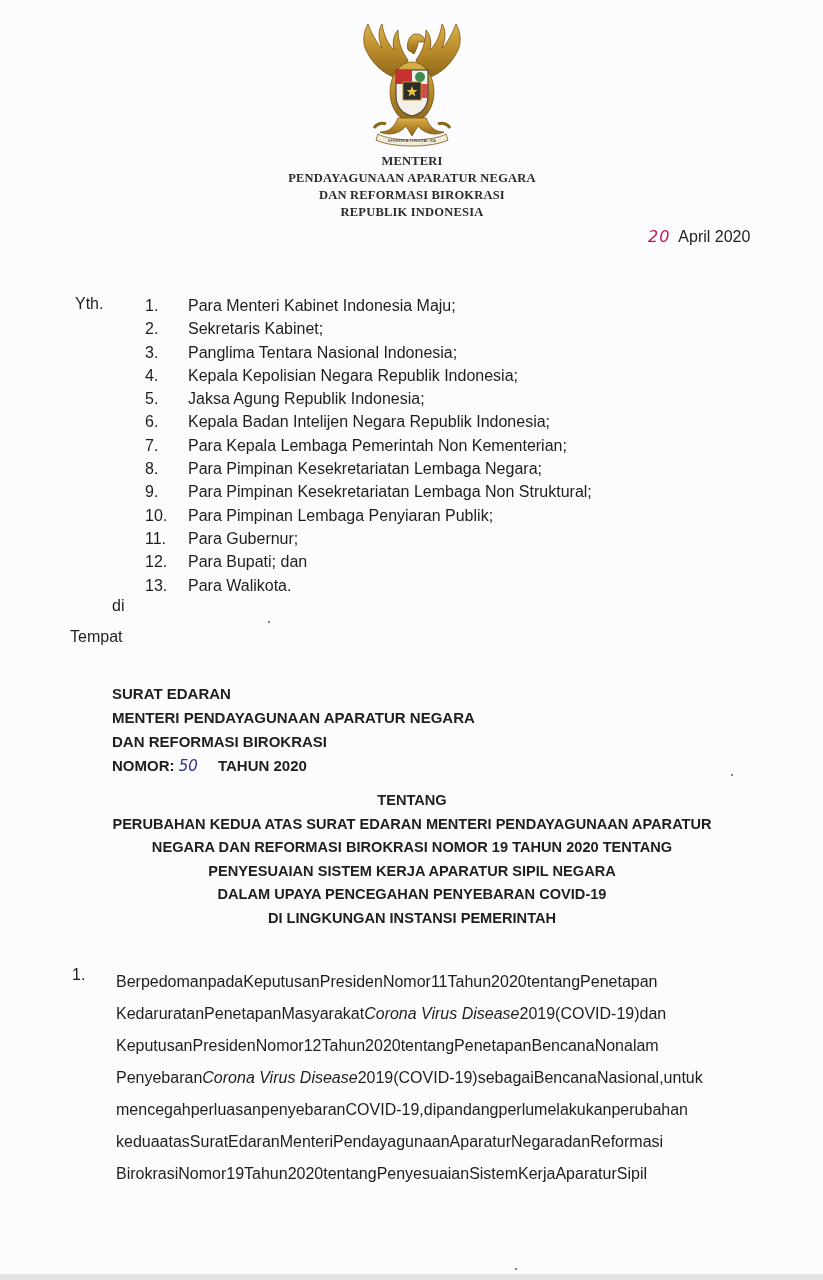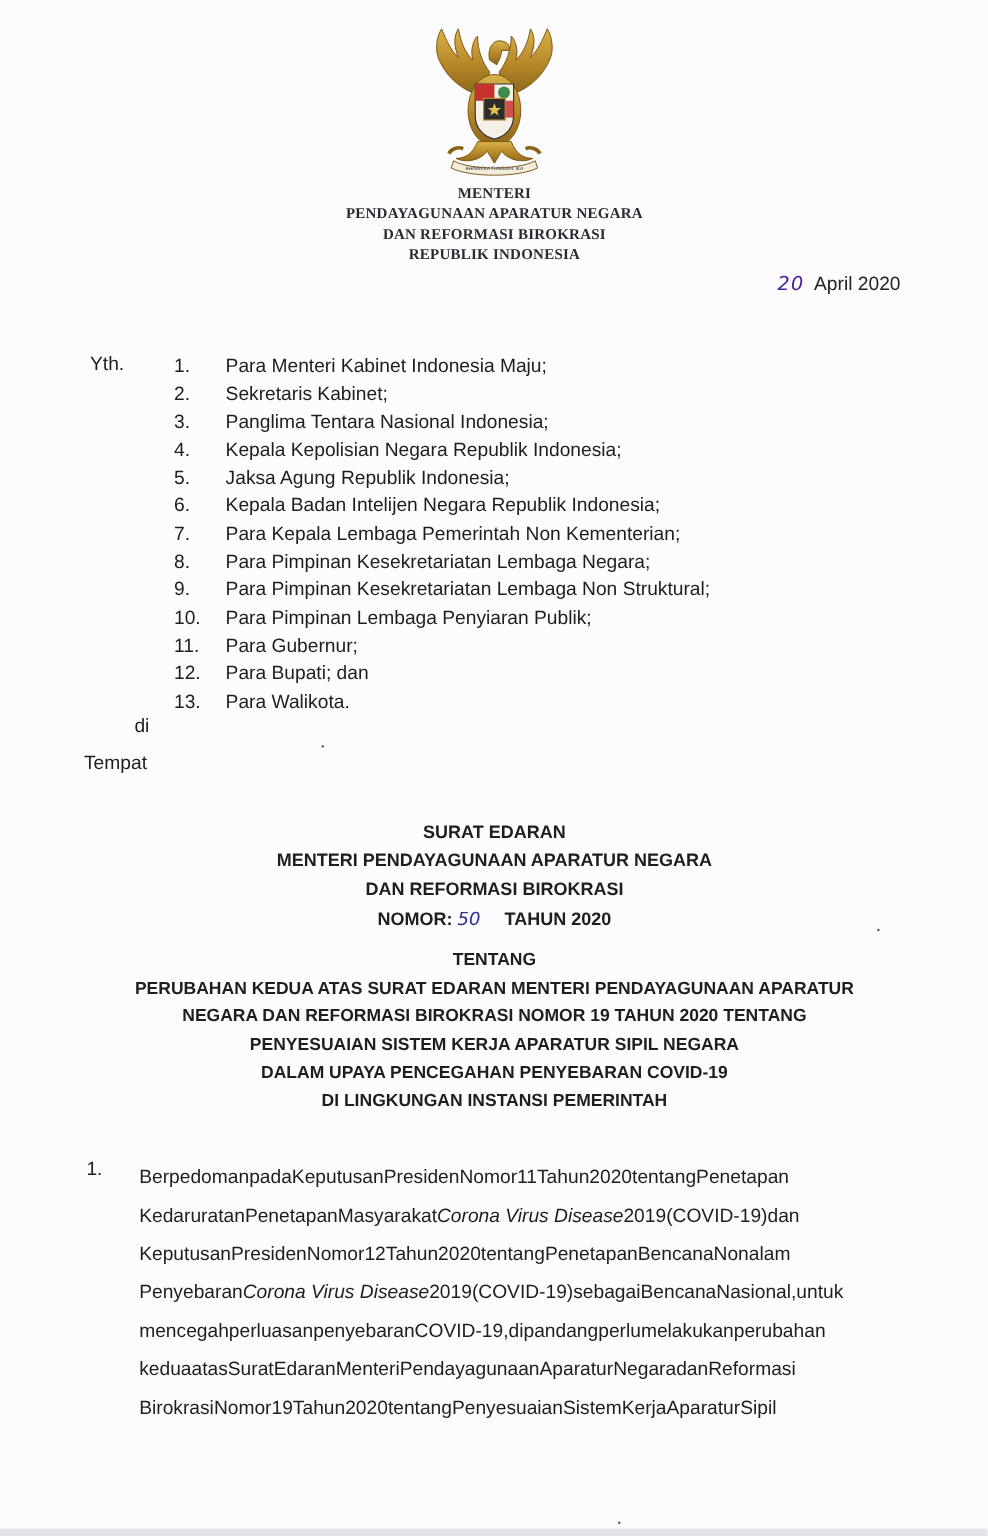--- a/index.html
+++ b/index.html
@@ -13,30 +13,30 @@
   .page { position:absolute; left:0; top:0; width:823px; height:1208px; background:#fcfcfe; }
   .bottom-strip { position:absolute; left:0; top:1274px; width:823px; height:6px; background:#e4e4e8; }
 
   .emblem { position:absolute; left:352px; top:20px; width:120px; height:130px; }
 
   .letterhead { position:absolute; left:212px; top:153px; width:400px; text-align:center;
     font-family:"Liberation Serif", "DejaVu Serif", serif; font-weight:bold; font-size:12.5px;
     color:#2a2a30; line-height:17px; letter-spacing:0.2px; }
 
   .date { position:absolute; left:648px; top:227px; font-size:16px; color:#222; white-space:nowrap; }
-  .date .hand { font-family:"DejaVu Sans", sans-serif; font-style:italic; color:#4c1d95; font-size:16px; margin-right:8px; letter-spacing:1px; }
+  .date .hand { font-family:"DejaVu Sans", sans-serif; font-style:italic; color:#be185d; font-size:16px; margin-right:8px; letter-spacing:1px; }
 
   .yth { position:absolute; left:75px; top:295px; font-size:16px; }
   .recipients { position:absolute; left:145px; top:294px; margin:0; padding:0; list-style:none; font-size:16px; }
   .recipients li { height:23.3px; line-height:23.3px; white-space:nowrap; }
   .recipients .num { display:inline-block; width:43px; }
   .di { position:absolute; left:75px; top:597px; font-size:16px;margin-left:37px; }
   .tempat { position:absolute; left:70px; top:628px; font-size:16px; }
 
-  .se-title { position:absolute; left:112px; top:682px; width:600px; text-align:center; font-weight:bold; font-size:15px; line-height:24px; color:#1e1e22; }
+  .se-title { position:absolute; left:112px; top:682px; width:600px; font-weight:bold; font-size:15px; line-height:24px; color:#1e1e22; }
   .se-title .hand { font-family:"DejaVu Sans", sans-serif; font-style:italic; color:#2d2f8c; font-weight:normal; margin-right:16px; }
 
   .about { position:absolute; left:60px; top:789px; width:704px; text-align:center; font-weight:bold; font-size:14.6px; line-height:23.6px; color:#1e1e22; }
 
   .para { position:absolute; left:72px; top:966px; width:702px; font-size:16px; }
   .para .pnum { position:absolute; left:0; top:0; }
   .para .lines { position:absolute; left:44px; top:0; width:657px; }
   .para .line { height:32px; line-height:32px; text-align:justify; text-align-last:justify; white-space:nowrap; display:flex; }
   .para .line span.w { display:inline-block; }
   .para i { font-style:italic; }

